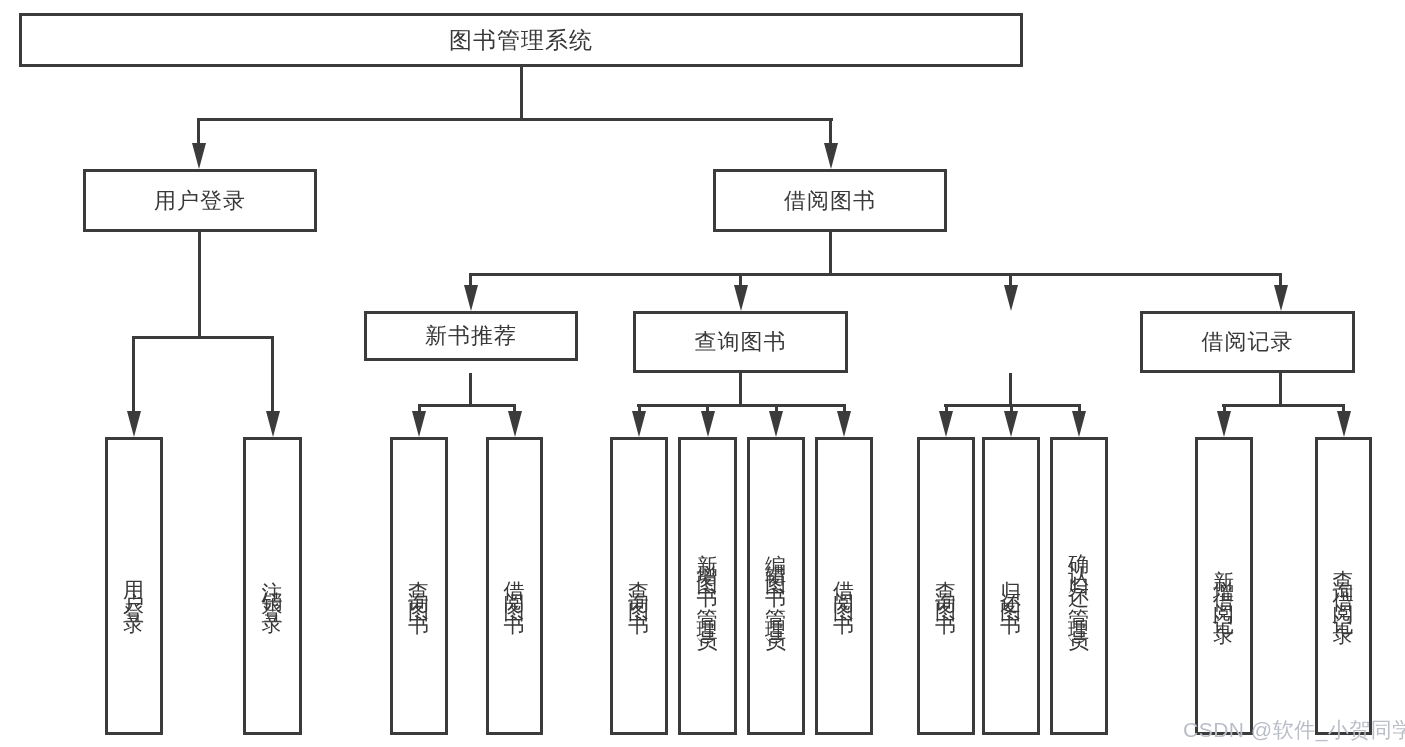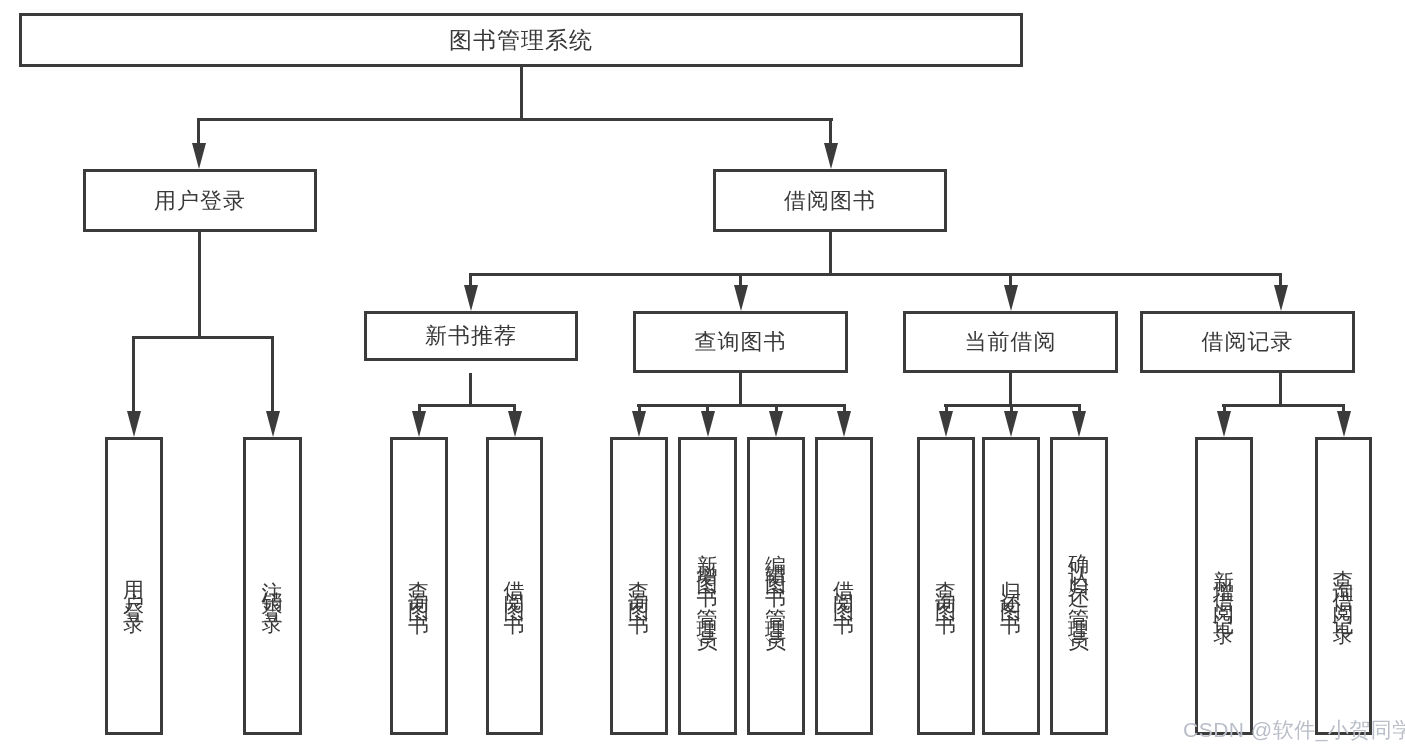--- a/index.html
+++ b/index.html
@@ -69,23 +69,20 @@
   <div class="v" style="left:1009px;top:273px;height:18px;"></div>
   <div class="ah" style="left:1004px;top:285px;"></div>
   <div class="v" style="left:1279px;top:273px;height:18px;"></div>
   <div class="ah" style="left:1274px;top:285px;"></div>
 
   <div class="box" style="left:364px;top:311px;width:214px;height:50px;">
     <span>新书推荐</span>
   </div>
   <div class="box" style="left:633px;top:311px;width:215px;height:62px;">
     <span>查询图书</span>
-  </div>
-  <div class="box" style="left:903px;top:311px;width:215px;height:62px;">
-    <span>当前借阅</span>
   </div>
   <div class="box" style="left:1140px;top:311px;width:215px;height:62px;text-align:right;">
     <span>借阅记录</span>
   </div>
 
   <div class="v" style="left:469px;top:373px;height:31px;"></div>
   <div class="v" style="left:739px;top:373px;height:31px;"></div>
   <div class="v" style="left:1009px;top:373px;height:31px;"></div>
   <div class="v" style="left:1279px;top:373px;height:31px;"></div>
 

